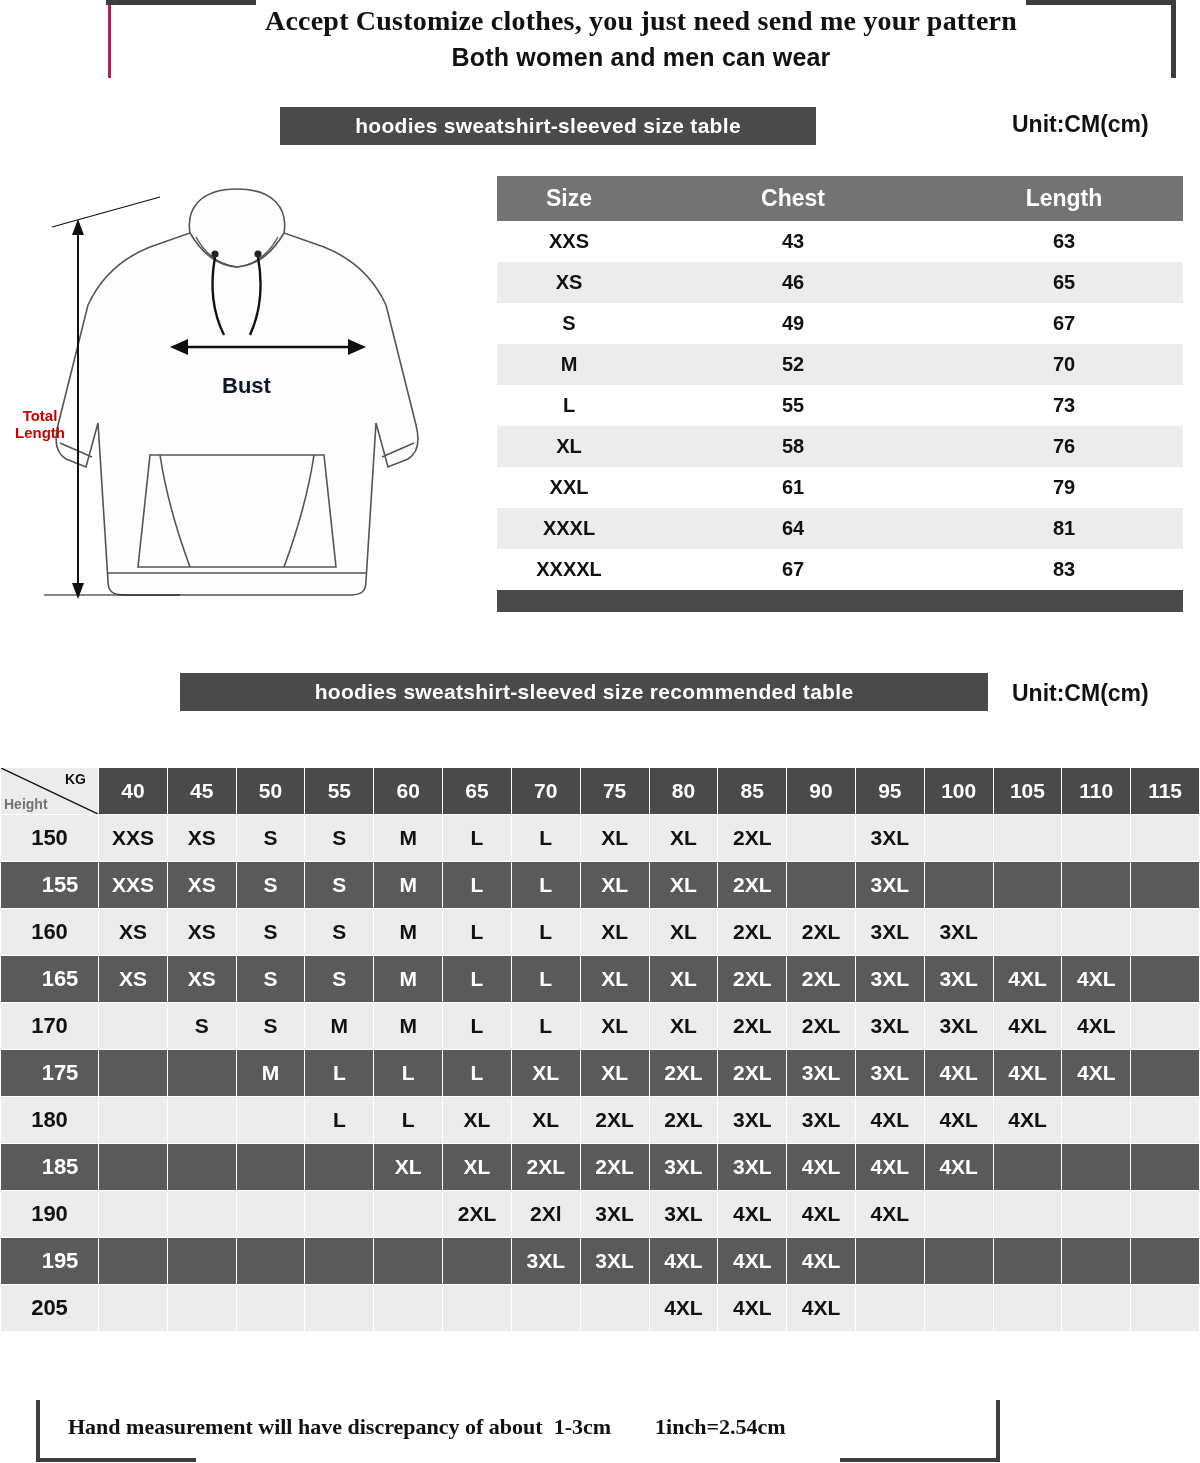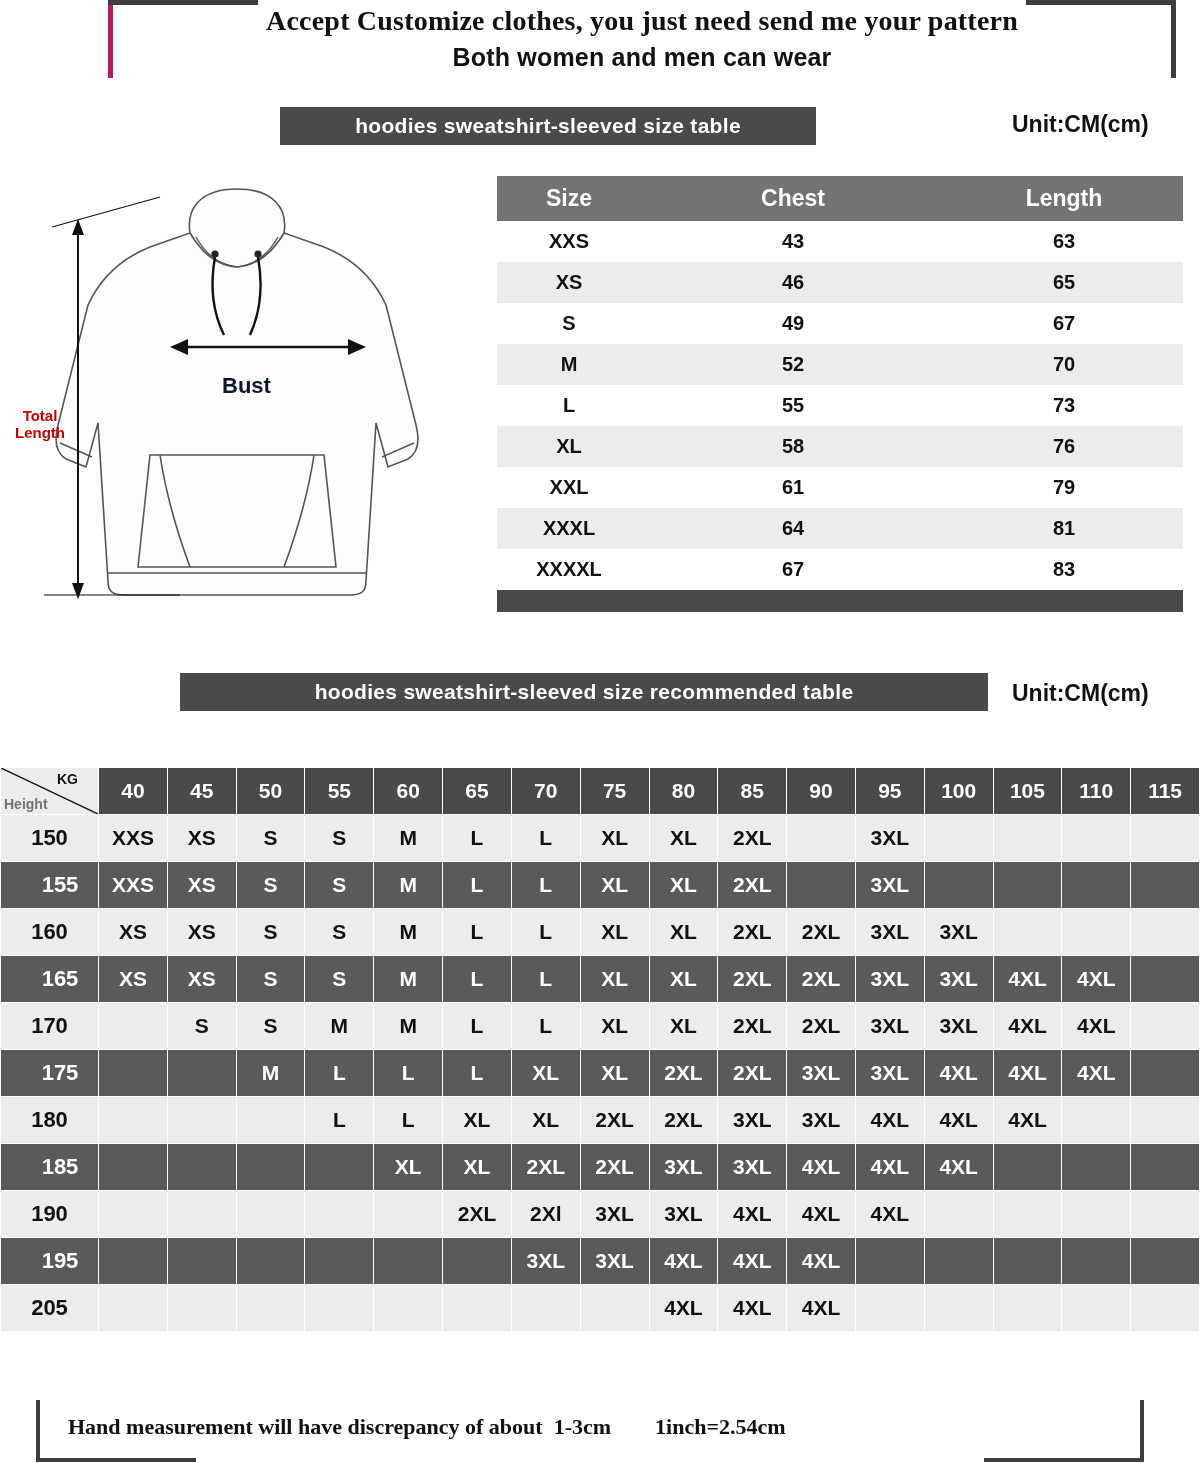--- a/index.html
+++ b/index.html
@@ -14,21 +14,21 @@
     height: 1463px;
     background: #ffffff;
     overflow: hidden;
   }
 
   
   .header-wrap {
     position: absolute;
     left: 108px; top: 0px;
     width: 1068px; height: 78px;
-    border-left: 5px solid #be185d;
+    border-left: 3px solid #be185d;
     border-right: 5px solid #3d3d3d;
   }
   .header-wrap:before {
     content:"";
     position:absolute; left:-5px; top:0; width:150px; height:5px; background:#3d3d3d;
   }
   .header-wrap:after {
     content:"";
     position:absolute; right:-5px; top:0; width:150px; height:5px; background:#3d3d3d;
   }
@@ -139,21 +139,21 @@
     font-size: 21px;
   }
   .rec-table th.corner {
     background: #ececec;
     position: relative;
     padding: 0;
     width: 98px;
   }
   .corner-inner { position: relative; width: 100%; height: 100%; }
   .corner-inner .kg {
-    position: absolute; right: 20px; top: 3px;
+    position: absolute; right: 12px; top: 3px;
     font-size: 14px; font-weight: bold; color: #111;
   }
   .corner-inner .ht {
     position: absolute; left: 3px; bottom: 2px;
     font-size: 14px; font-weight: bold; color: #737373;
   }
   .corner-inner .slash {
     position: absolute; left: 0; top: 0; width: 100%; height: 100%;
   }
   .rec-table td.h-head {
@@ -162,21 +162,21 @@
     width: 98px;
   }
   .rec-table tr.rowA td { background: #ececec; }
   .rec-table tr.rowB td { background: #5a5a5a; color: #ffffff; }
   .rec-table tr.rowB td.h-head { background: #5a5a5a; color: #ffffff; padding-left: 21px; }
 
   
   .footer-wrap {
     position: absolute;
     left: 36px; top: 1400px;
-    width: 1108px; height: 62px;
+    width: 964px; height: 62px;
     border-left: 4px solid #3d3d3d;
     border-right: 4px solid #3d3d3d;
   }
   .footer-wrap:before {
     content:"";
     position:absolute; left:-4px; bottom:0; width:160px; height:4px; background:#3d3d3d;
   }
   .footer-wrap:after {
     content:"";
     position:absolute; right:-4px; bottom:0; width:160px; height:4px; background:#3d3d3d;

